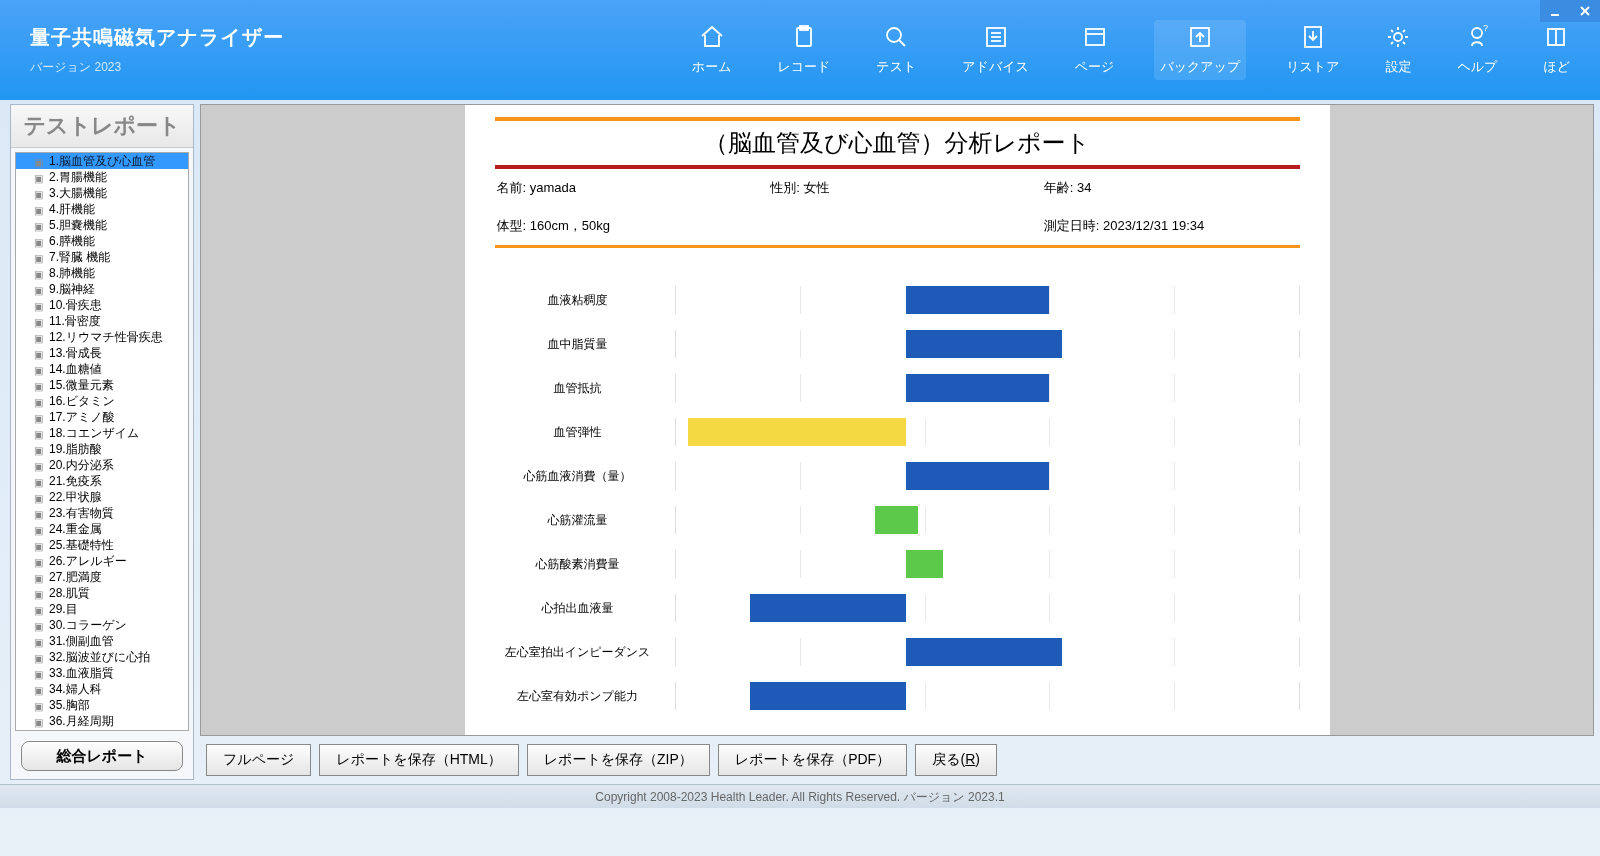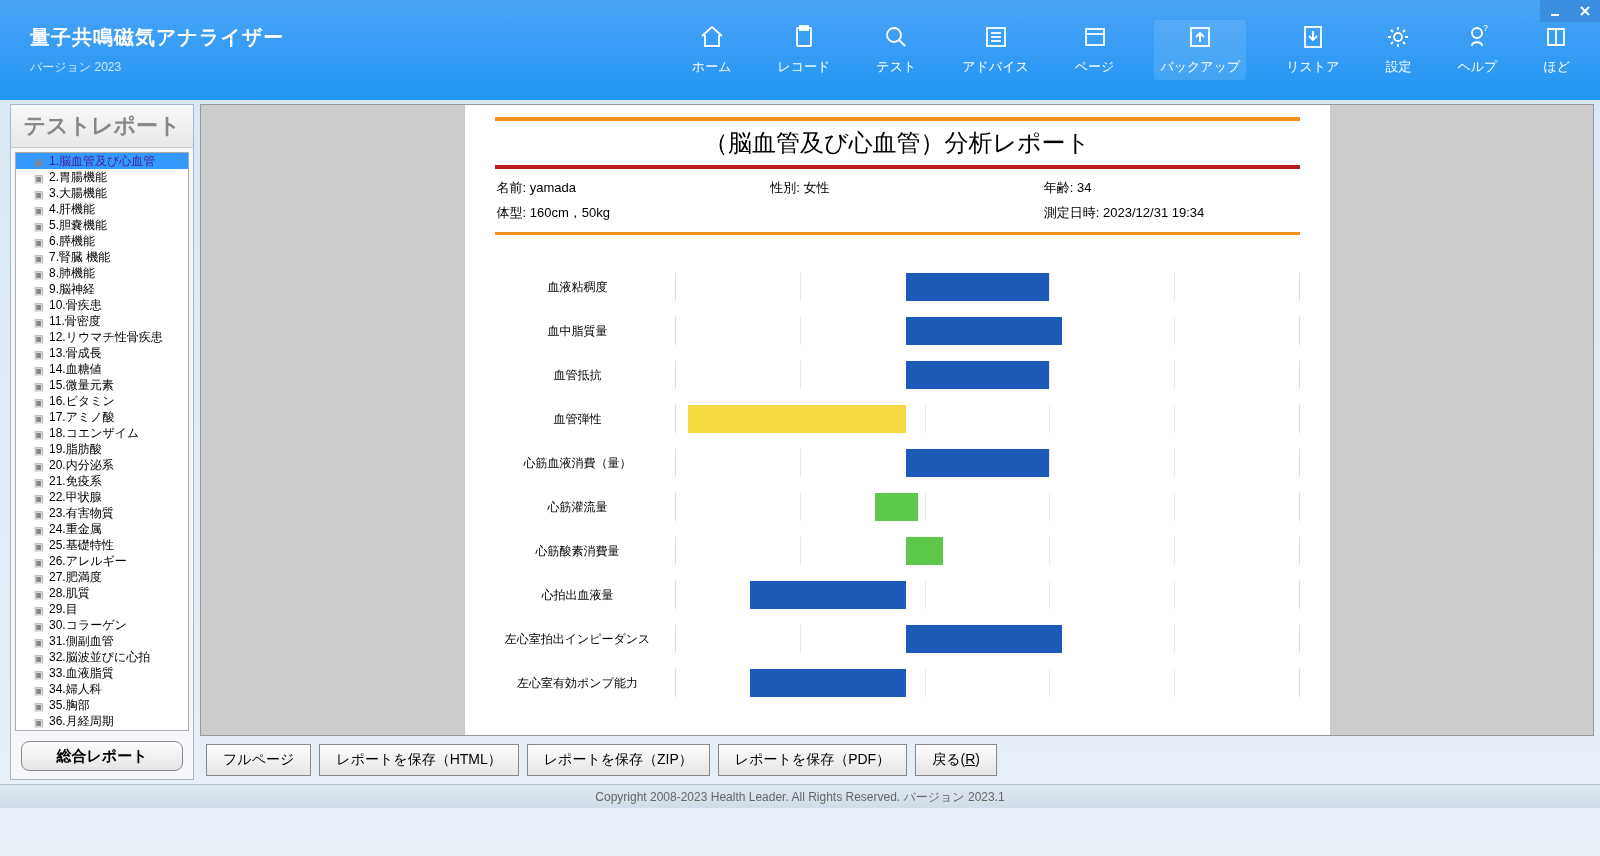--- a/index.html
+++ b/index.html
@@ -67,21 +67,21 @@
 .tree-item {
   display: flex;
   align-items: center;
   padding: 0 2px 0 18px;
   height: 16px;
   font-size: 12px;
   color: #000;
   cursor: pointer;
   white-space: nowrap;
 }
-.tree-item.sel { background: #3399ff; color: #4c1d95; }
+.tree-item.sel { background: #3399ff; color: #0f172a; }
 .tree-icon { width: 12px; height: 12px; margin-right: 3px; }
 .tree-icon::before { content: "▣"; color: #888; font-size: 10px; }
 
 .summary-btn {
   margin: 6px 10px 8px;
   height: 30px;
   font-size: 15px;
   font-weight: bold;
   background: linear-gradient(#fdfdfd, #e5e5e5);
   border: 1px solid #888;
@@ -110,21 +110,21 @@
   font-size: 24px;
   text-align: center;
   padding: 6px 0;
   border-top: 4px solid #f7931a;
   border-bottom: 4px solid #b91c1c;
   margin-bottom: 6px;
 }
 .patient-info {
   display: grid;
   grid-template-columns: 1fr 1fr 1fr;
-  gap: 7px 20px;
+  gap: 20px 20px;
   font-size: 13px;
   padding: 4px 2px 10px;
   border-bottom: 3px solid #f7931a;
   margin-bottom: 30px;
 }
 .info-left { text-align: left; }
 .info-mid { text-align: left; }
 .info-right { text-align: left; }
 
 .chart { width: 100%; }

